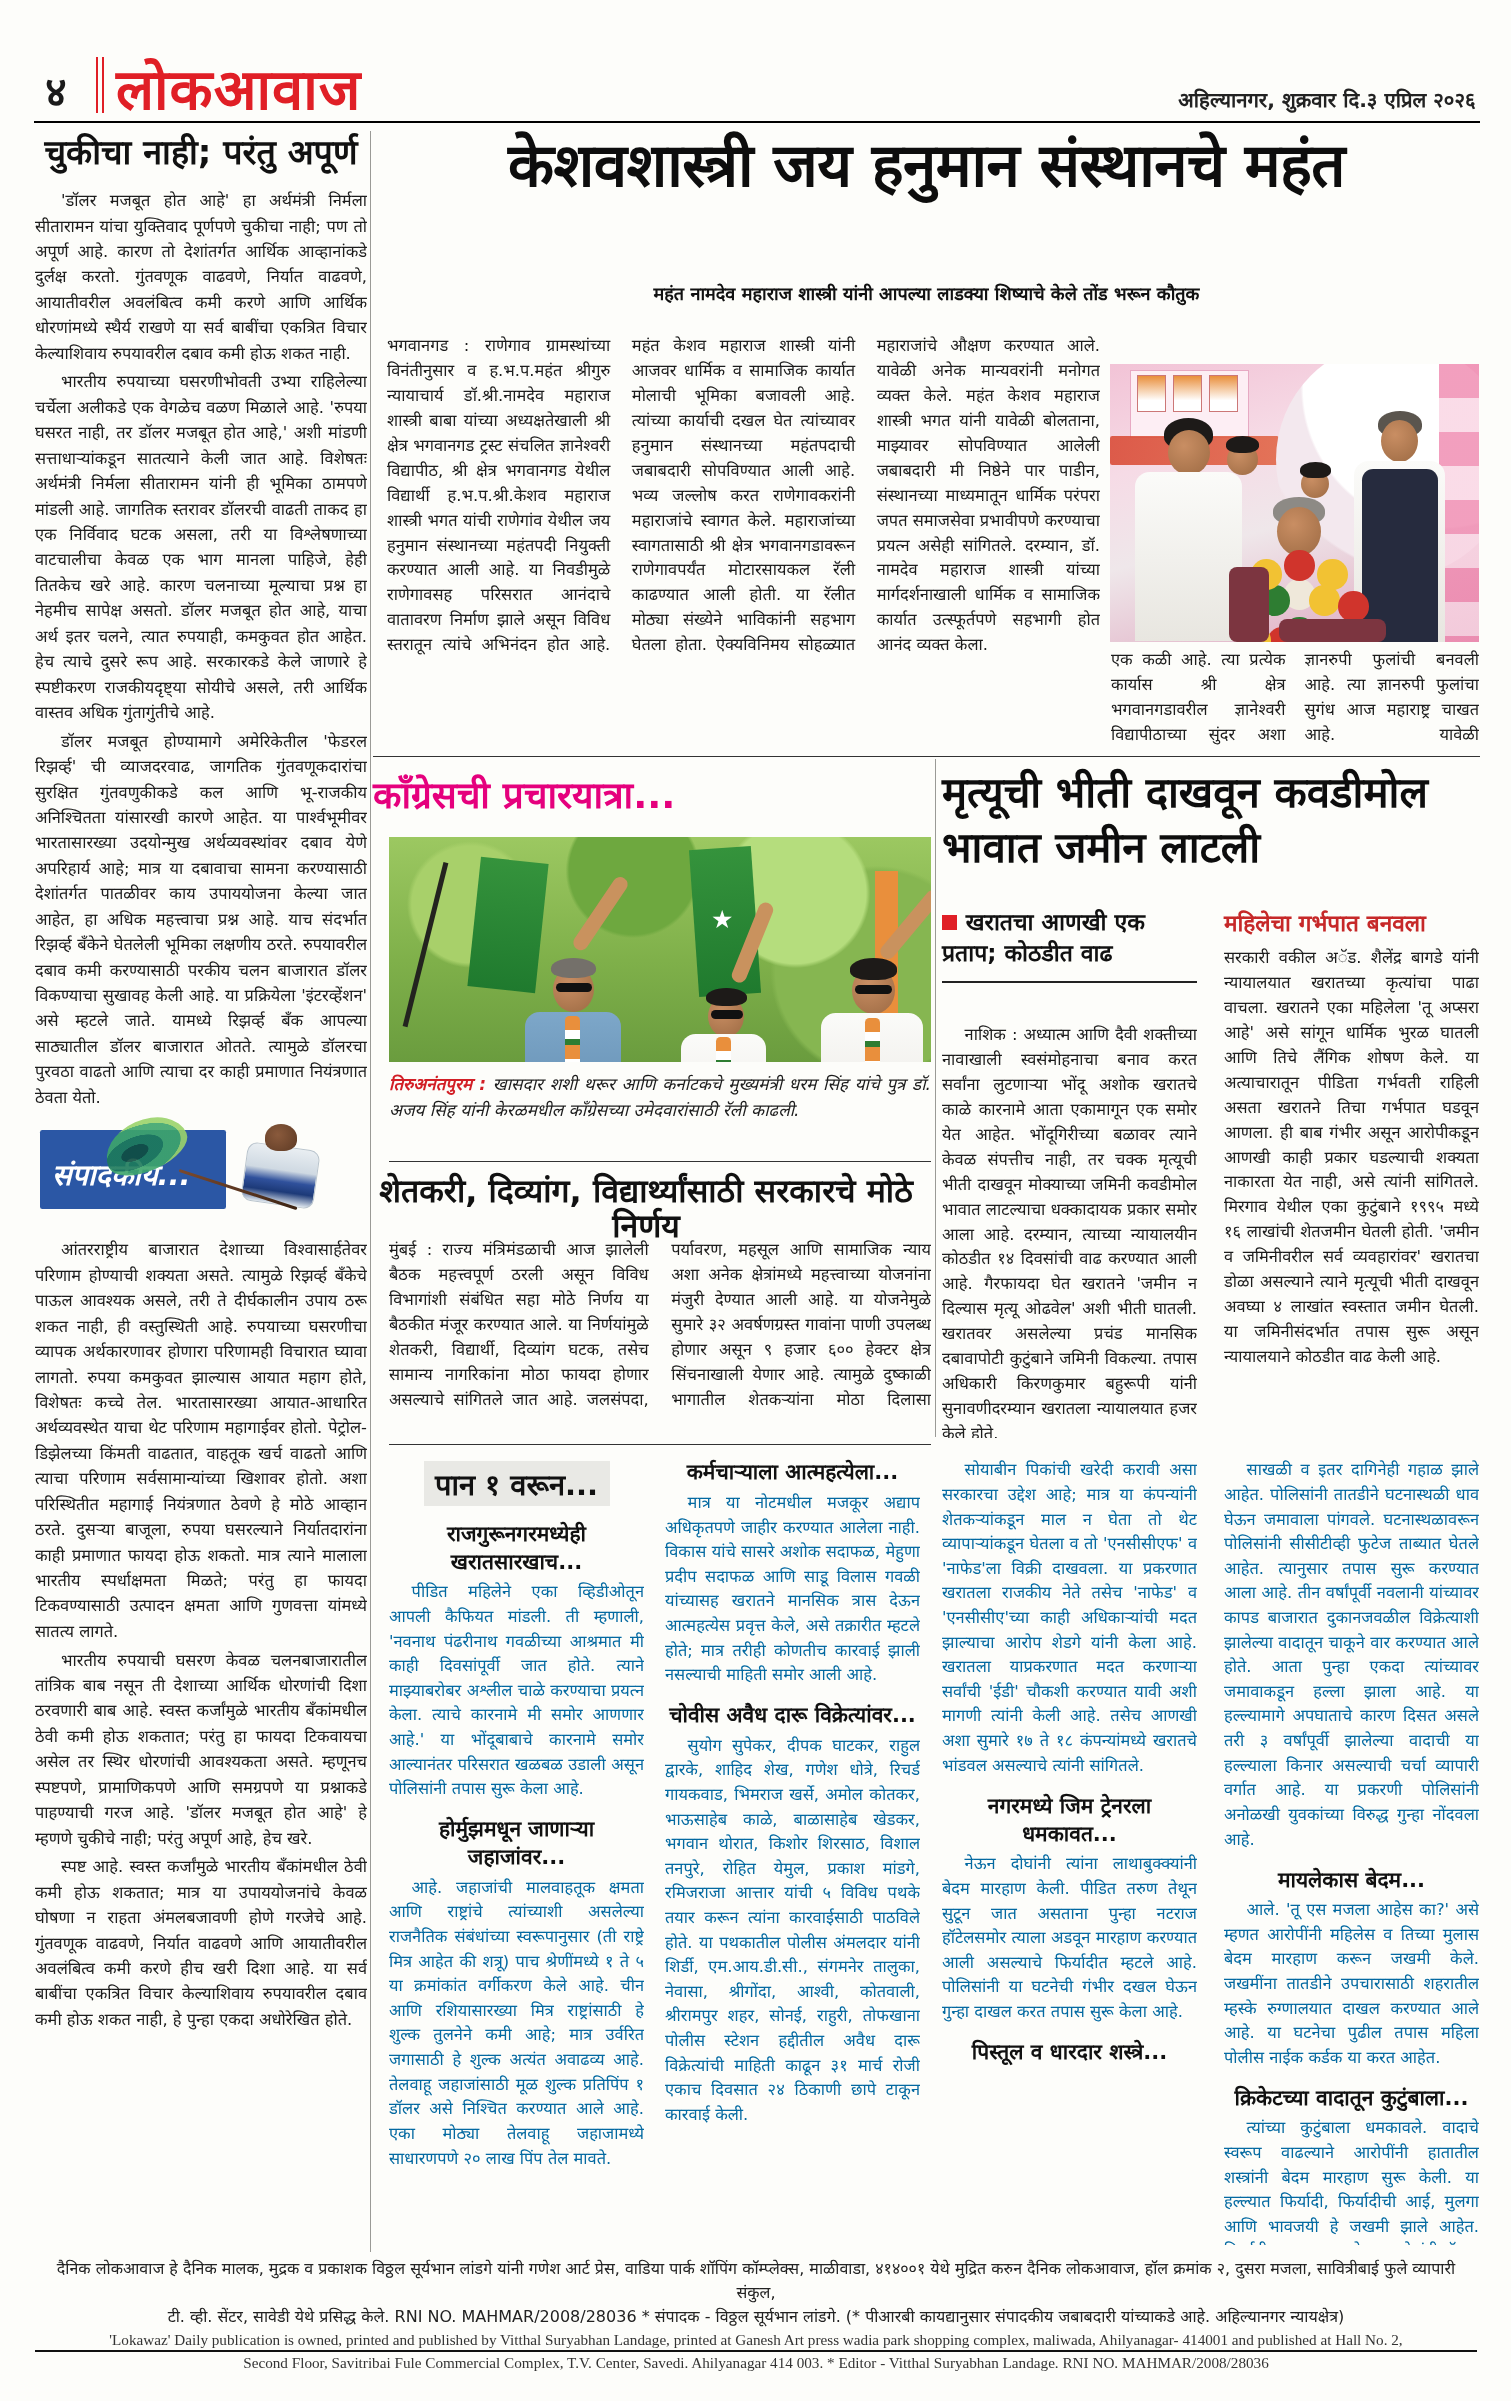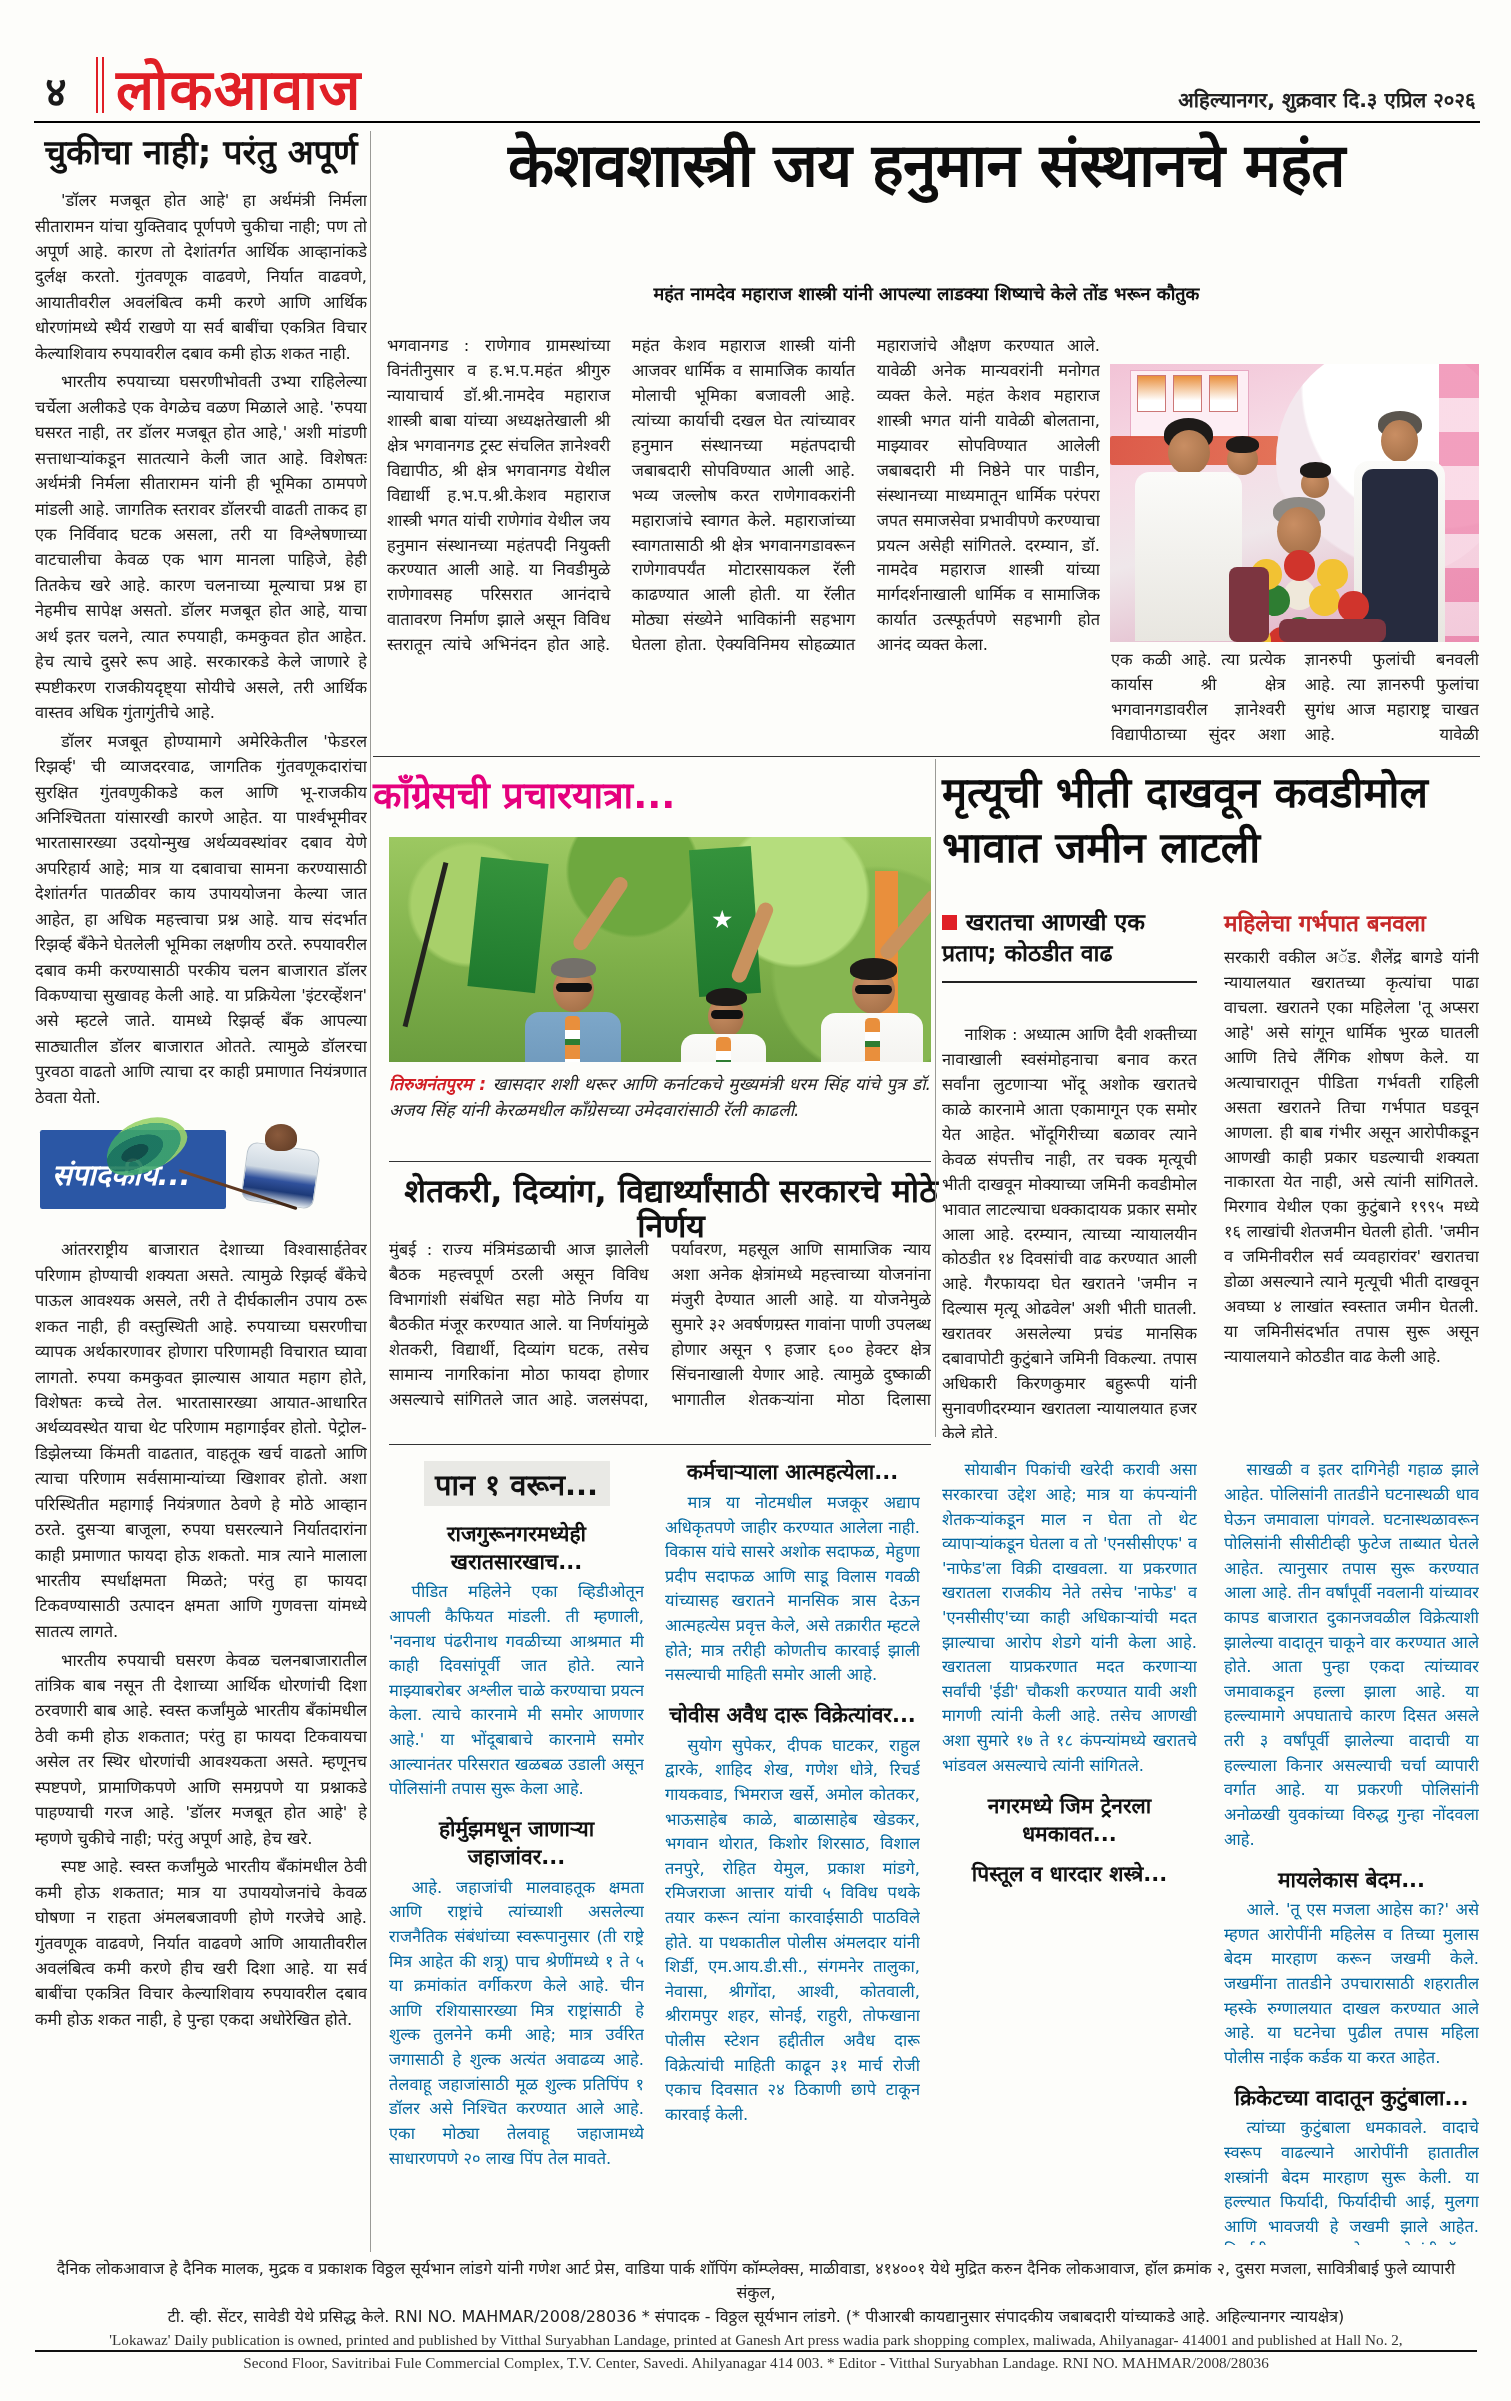--- a/index.html
+++ b/index.html
@@ -65,21 +65,21 @@
   .flag-green { position:absolute; background:linear-gradient(180deg,#35933c,#1f7a2e); }
   .flag-star { position:absolute; color:#fff; font-size:25px; }
   .mic-boom { position:absolute; left:34px; top:22.6px; width:4.5px; height:169px; background:#23231f; transform:rotate(14deg); }
   .person { position:absolute; }
   .arm { position:absolute; width:14.7px; height:85px; background:#c9925e; border-radius:7.3px; }
   .shades { position:absolute; height:9px; background:#111; border-radius:4.5px; }
   .scarf { position:absolute; width:14.7px; height:68px; background:repeating-linear-gradient(180deg,#e98f3c 0 13.6px,#fff 13.6px 22.6px,#2e7d32 22.6px 29px); border-radius:4.5px; }
   #congress-caption { position:absolute; left:389px; top:1072px; width:542px; font-size:17px; line-height:1.5; text-align:justify; color:#1c1c1c;font-style:italic; }
   #congress-caption .red { color:#d21f26; font-weight:700; }
   
-  #cabinet-headline { position:absolute; left:392px; top:1174px; width:558px; text-align:center; font-size:32px; font-weight:800; line-height:1.1; }
+  #cabinet-headline { position:absolute; left:367px; top:1174px; width:558px; text-align:center; font-size:32px; font-weight:800; line-height:1.1; }
   #cabinet-body { position:absolute; left:389px; top:1238px; width:542px; height:199px; column-count:2; column-gap:22.6px; }
   
   #crime-headline { position:absolute; left:942px; top:766px; width:538px; font-size:42px; font-weight:800; line-height:1.3; color:#0d0d0d; }
   #crime-kicker { position:absolute; left:942px; top:907px; width:255px; }
   #crime-kicker .sq { display:inline-block; width:14.7px; height:14.7px; background:#e01f26; margin-right:9px; }
   #crime-kicker .ktext { font-size:23px; font-weight:700; line-height:1.35; }
   #crime-kicker .krule { width:100%; height:1.1px; background:#222; margin-top:12.4px; }
   #crime-col1 { position:absolute; left:942px; top:1023px; width:255px; height:415px; }
   #crime-col1 p { text-indent:22.6px; }
   #crime-col2 { position:absolute; left:1224px; top:907px; width:255px; height:531px; }
@@ -238,20 +238,21 @@
   </div>
   <div id="contB" class="cont-col">
     <div class="cont-sub" style="margin-top:2.3px;">कर्मचाऱ्याला आत्महत्येला...</div>
     <p>मात्र या नोटमधील मजकूर अद्याप अधिकृतपणे जाहीर करण्यात आलेला नाही. विकास यांचे सासरे अशोक सदाफळ, मेहुणा प्रदीप सदाफळ आणि साडू विलास गवळी यांच्यासह खरातने मानसिक त्रास देऊन आत्महत्येस प्रवृत्त केले, असे तक्रारीत म्हटले होते; मात्र तरीही कोणतीच कारवाई झाली नसल्याची माहिती समोर आली आहे.</p>
     <div class="cont-sub">चोवीस अवैध दारू विक्रेत्यांवर...</div>
     <p>सुयोग सुपेकर, दीपक घाटकर, राहुल द्वारके, शाहिद शेख, गणेश धोत्रे, रिचर्ड गायकवाड, भिमराज खर्से, अमोल कोतकर, भाऊसाहेब काळे, बाळासाहेब खेडकर, भगवान थोरात, किशोर शिरसाठ, विशाल तनपुरे, रोहित येमुल, प्रकाश मांडगे, रमिजराजा आत्तार यांची ५ विविध पथके तयार करून त्यांना कारवाईसाठी पाठविले होते. या पथकातील पोलीस अंमलदार यांनी शिर्डी, एम.आय.डी.सी., संगमनेर तालुका, नेवासा, श्रीगोंदा, आश्वी, कोतवाली, श्रीरामपुर शहर, सोनई, राहुरी, तोफखाना पोलीस स्टेशन हद्दीतील अवैध दारू विक्रेत्यांची माहिती काढून ३१ मार्च रोजी एकाच दिवसात २४ ठिकाणी छापे टाकून कारवाई केली.</p>
   </div>
   <div id="contC" class="cont-col">
     <p style="margin-top:3.4px;">सोयाबीन पिकांची खरेदी करावी असा सरकारचा उद्देश आहे; मात्र या कंपन्यांनी शेतकऱ्यांकडून माल न घेता तो थेट व्यापाऱ्यांकडून घेतला व तो 'एनसीसीएफ' व 'नाफेड'ला विक्री दाखवला. या प्रकरणात खरातला राजकीय नेते तसेच 'नाफेड' व 'एनसीसीए'च्या काही अधिकाऱ्यांची मदत झाल्याचा आरोप शेडगे यांनी केला आहे. खरातला याप्रकरणात मदत करणाऱ्या सर्वांची 'ईडी' चौकशी करण्यात यावी अशी मागणी त्यांनी केली आहे. तसेच आणखी अशा सुमारे १७ ते १८ कंपन्यांमध्ये खरातचे भांडवल असल्याचे त्यांनी सांगितले.</p>
     <div class="cont-sub">नगरमध्ये जिम ट्रेनरला धमकावत...</div>
+    <p>नेऊन दोघांनी त्यांना लाथाबुक्क्यांनी बेदम मारहाण केली. पीडित तरुण तेथून सुटून जात असताना पुन्हा नटराज हॉटेलसमोर त्याला अडवून मारहाण करण्यात आली असल्याचे फिर्यादीत म्हटले आहे. पोलिसांनी या घटनेची गंभीर दखल घेऊन गुन्हा दाखल करत तपास सुरू केला आहे.</p>
     <div class="cont-sub">पिस्तूल व धारदार शस्त्रे...</div>
   </div>
   <div id="contD" class="cont-col">
     <p style="margin-top:3.4px;">साखळी व इतर दागिनेही गहाळ झाले आहेत. पोलिसांनी तातडीने घटनास्थळी धाव घेऊन जमावाला पांगवले. घटनास्थळावरून पोलिसांनी सीसीटीव्ही फुटेज ताब्यात घेतले आहेत. त्यानुसार तपास सुरू करण्यात आला आहे. तीन वर्षांपूर्वी नवलानी यांच्यावर कापड बाजारात दुकानजवळील विक्रेत्याशी झालेल्या वादातून चाकूने वार करण्यात आले होते. आता पुन्हा एकदा त्यांच्यावर जमावाकडून हल्ला झाला आहे. या हल्ल्यामागे अपघाताचे कारण दिसत असले तरी ३ वर्षांपूर्वी झालेल्या वादाची या हल्ल्याला किनार असल्याची चर्चा व्यापारी वर्गात आहे. या प्रकरणी पोलिसांनी अनोळखी युवकांच्या विरुद्ध गुन्हा नोंदवला आहे.</p>
     <div class="cont-sub">मायलेकास बेदम...</div>
     <p>आले. 'तू एस मजला आहेस का?' असे म्हणत आरोपींनी महिलेस व तिच्या मुलास बेदम मारहाण करून जखमी केले. जखमींना तातडीने उपचारासाठी शहरातील म्हस्के रुग्णालयात दाखल करण्यात आले आहे. या घटनेचा पुढील तपास महिला पोलीस नाईक कर्डक या करत आहेत.</p>
     <div class="cont-sub">क्रिकेटच्या वादातून कुटुंबाला...</div>
     <p>त्यांच्या कुटुंबाला धमकावले. वादाचे स्वरूप वाढल्याने आरोपींनी हातातील शस्त्रांनी बेदम मारहाण सुरू केली. या हल्ल्यात फिर्यादी, फिर्यादीची आई, मुलगा आणि भावजयी हे जखमी झाले आहेत. फिर्यादीच्या हाताच्या बोटावर लोखंडी रॉडचा जोरात फटका बसल्याने त्यांचे बोट मोडले असून गंभीर जखमींवर उपचार सुरू आहेत. या प्रकरणी पोलीस तपास करत आहेत.</p>
   </div>
 

